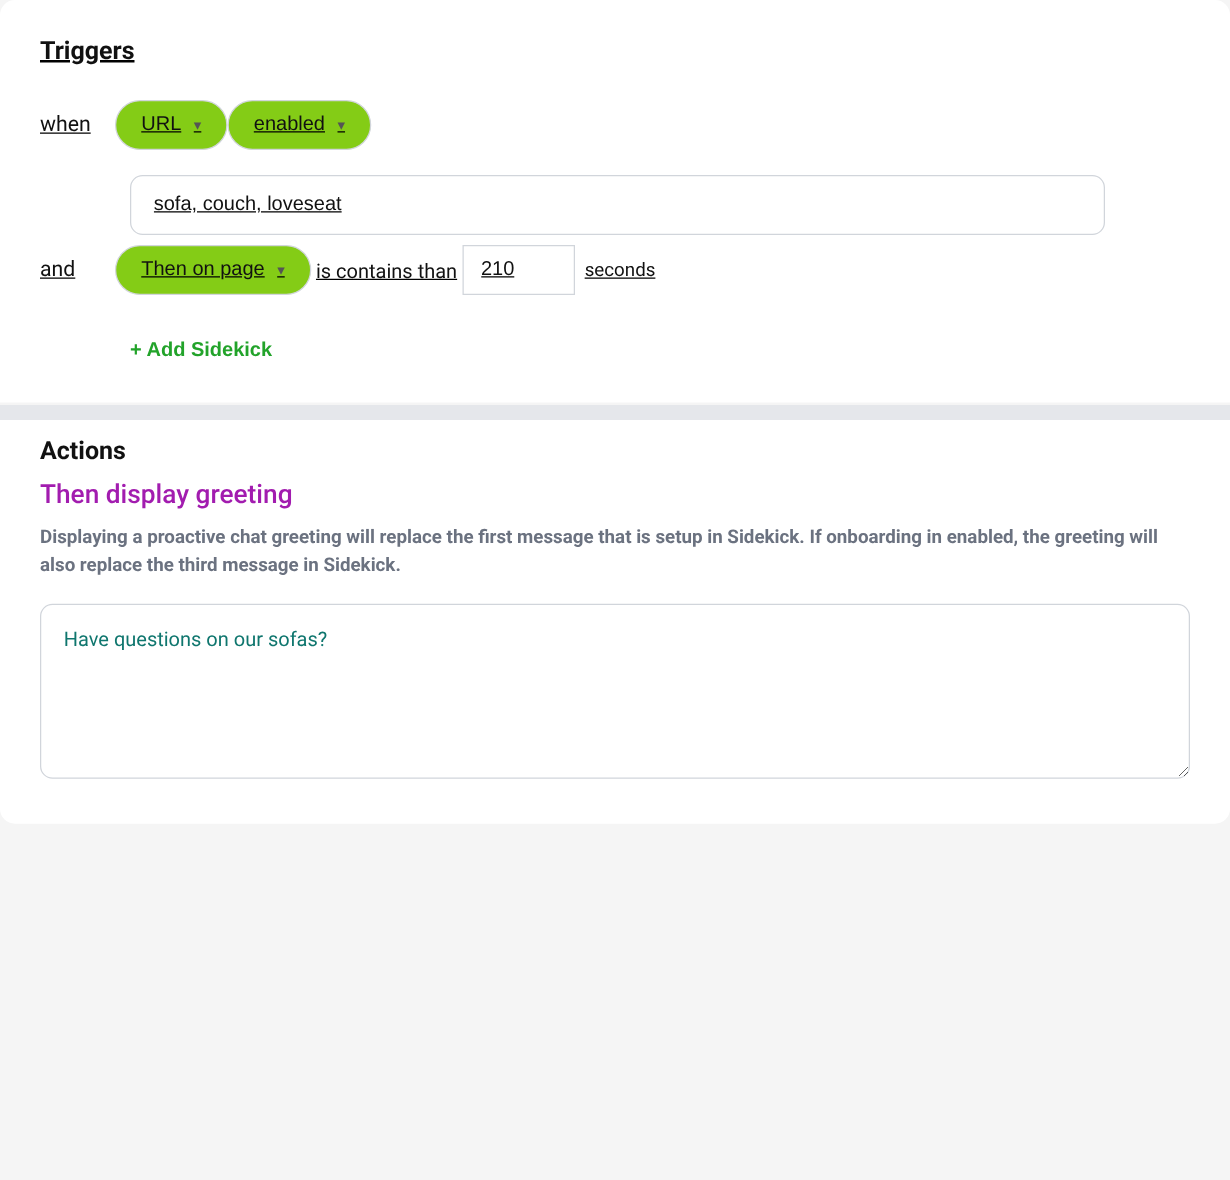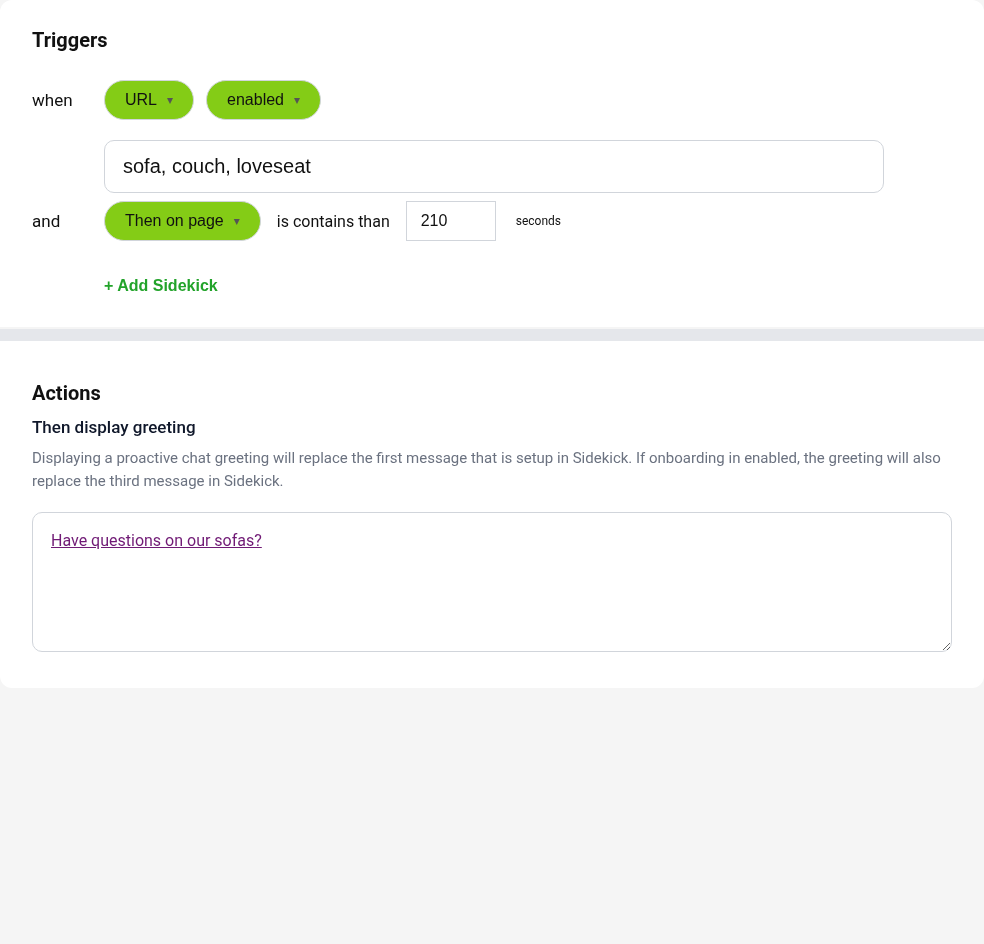--- a/index.html
+++ b/index.html
@@ -20,33 +20,33 @@
       background: #f5f5f5;
       padding: 0;
     }
 
     
     .triggers-section {
       background: #ffffff;
       padding: 28px 24px 32px 32px;
       border-radius: 12px 12px 0 0;
       margin-bottom: 2px;
+      text-decoration: underline;
     }
 
     .section-title {
       font-size: 20px;
       font-weight: 700;
       color: #111111;
       margin-bottom: 28px;
     }
 
     .trigger-row {
       display: flex;
       align-items: center;
-      gap: 12px;
       margin-bottom: 20px;
     }
 
     .trigger-label {
       font-size: 17px;
       color: #111111;
       width: 60px;
       flex-shrink: 0;
     }
 
@@ -75,21 +75,21 @@
       align-items: center;
       margin-left: 72px;
       margin-bottom: 8px;
     }
 
     .url-input {
       width: 780px;
       padding: 14px 18px;
       border: 1.5px solid #d1d5db;
       border-radius: 10px;
-      font-size: 20px;
+      font-size: 16px;
       color: #111111;
       background: #ffffff;
       outline: none;
     }
 
     .operator-text {
       font-size: 16px;
       color: #111111;
       margin: 0 4px;
     }
@@ -100,21 +100,21 @@
       border: 1.5px solid #d1d5db;
       border-radius: 0;
       font-size: 16px;
       color: #111111;
       background: #ffffff;
       outline: none;
       text-align: left;
     }
 
     .unit-text {
-      font-size: 12px;
+      font-size: 15px;
       color: #111111;
       margin-left: 8px;
     }
 
     .add-trigger-btn {
       display: inline-flex;
       align-items: center;
       gap: 4px;
       margin-left: 72px;
       margin-top: 16px;
@@ -128,59 +128,59 @@
 
     
     .section-divider {
       height: 12px;
       background: #e5e7eb;
     }
 
     
     .actions-section {
       background: #ffffff;
-      padding: 40px 32px 32px 32px;
+      padding: 12px 32px 32px 32px;
       border-radius: 0 0 12px 12px;
     }
 
     .actions-title {
       font-size: 20px;
       font-weight: 700;
       color: #111111;
       margin-bottom: 12px;
     }
 
     .then-display-label {
-      font-size: 17px;
+      font-size: 21px;
       font-weight: 500;
-      color: #0f172a;
+      color: #a21caf;
       margin-bottom: 10px;
     }
 
     .actions-description {
       font-size: 15px;
       color: #6b7280;
       line-height: 1.55;
       margin-bottom: 18px;
+      font-weight: bold;
     }
 
     .greeting-textarea {
       width: 100%;
       min-height: 140px;
       padding: 16px 18px;
       border: 1.5px solid #d1d5db;
       border-radius: 10px;
       font-size: 16px;
-      color: #701a75;
+      color: #0f766e;
       background: #ffffff;
       outline: none;
       resize: vertical;
       font-family: inherit;
       line-height: 1.5;
-      text-decoration: underline;
     }
   </style>
 </head>
 <body>
 
 <div class="page-container">
 
   <div class="triggers-section">
     <h2 class="section-title">Triggers</h2>
 

